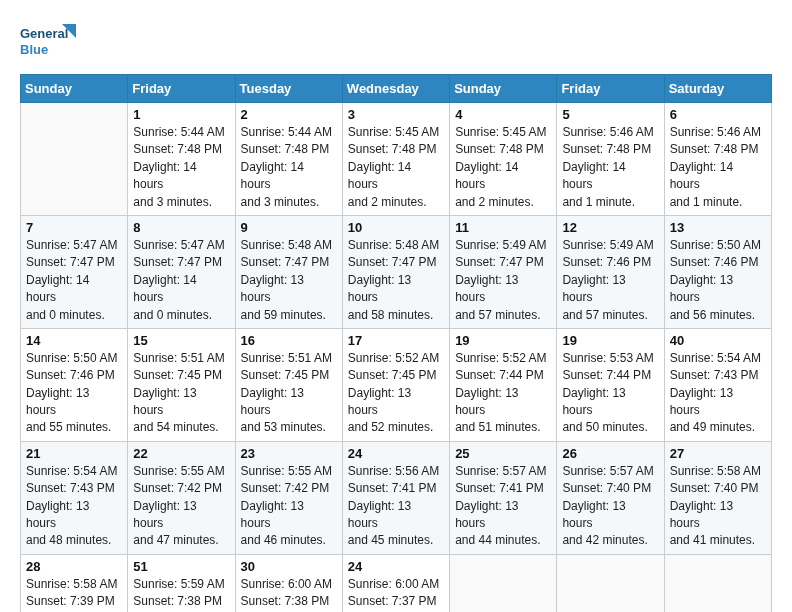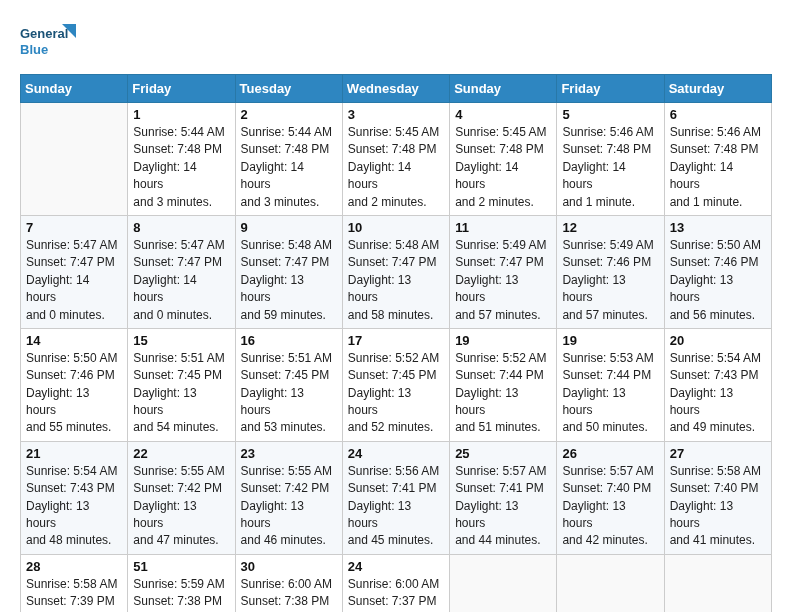--- a/index.html
+++ b/index.html
@@ -180,21 +180,21 @@
         </td>
         <td>
           <span class="day-number">19</span>
           <div class="cell-info">Sunrise: 5:52 AM<br>Sunset: 7:44 PM<br>Daylight: 13 hours<br>and 51 minutes.</div>
         </td>
         <td>
           <span class="day-number">19</span>
           <div class="cell-info">Sunrise: 5:53 AM<br>Sunset: 7:44 PM<br>Daylight: 13 hours<br>and 50 minutes.</div>
         </td>
         <td>
-          <span class="day-number">20</span>
+          <span class="day-number">40</span>
           <div class="cell-info">Sunrise: 5:54 AM<br>Sunset: 7:43 PM<br>Daylight: 13 hours<br>and 49 minutes.</div>
         </td>
       </tr>
       <tr>
         <td>
           <span class="day-number">21</span>
           <div class="cell-info">Sunrise: 5:54 AM<br>Sunset: 7:43 PM<br>Daylight: 13 hours<br>and 48 minutes.</div>
         </td>
         <td>
           <span class="day-number">22</span>

